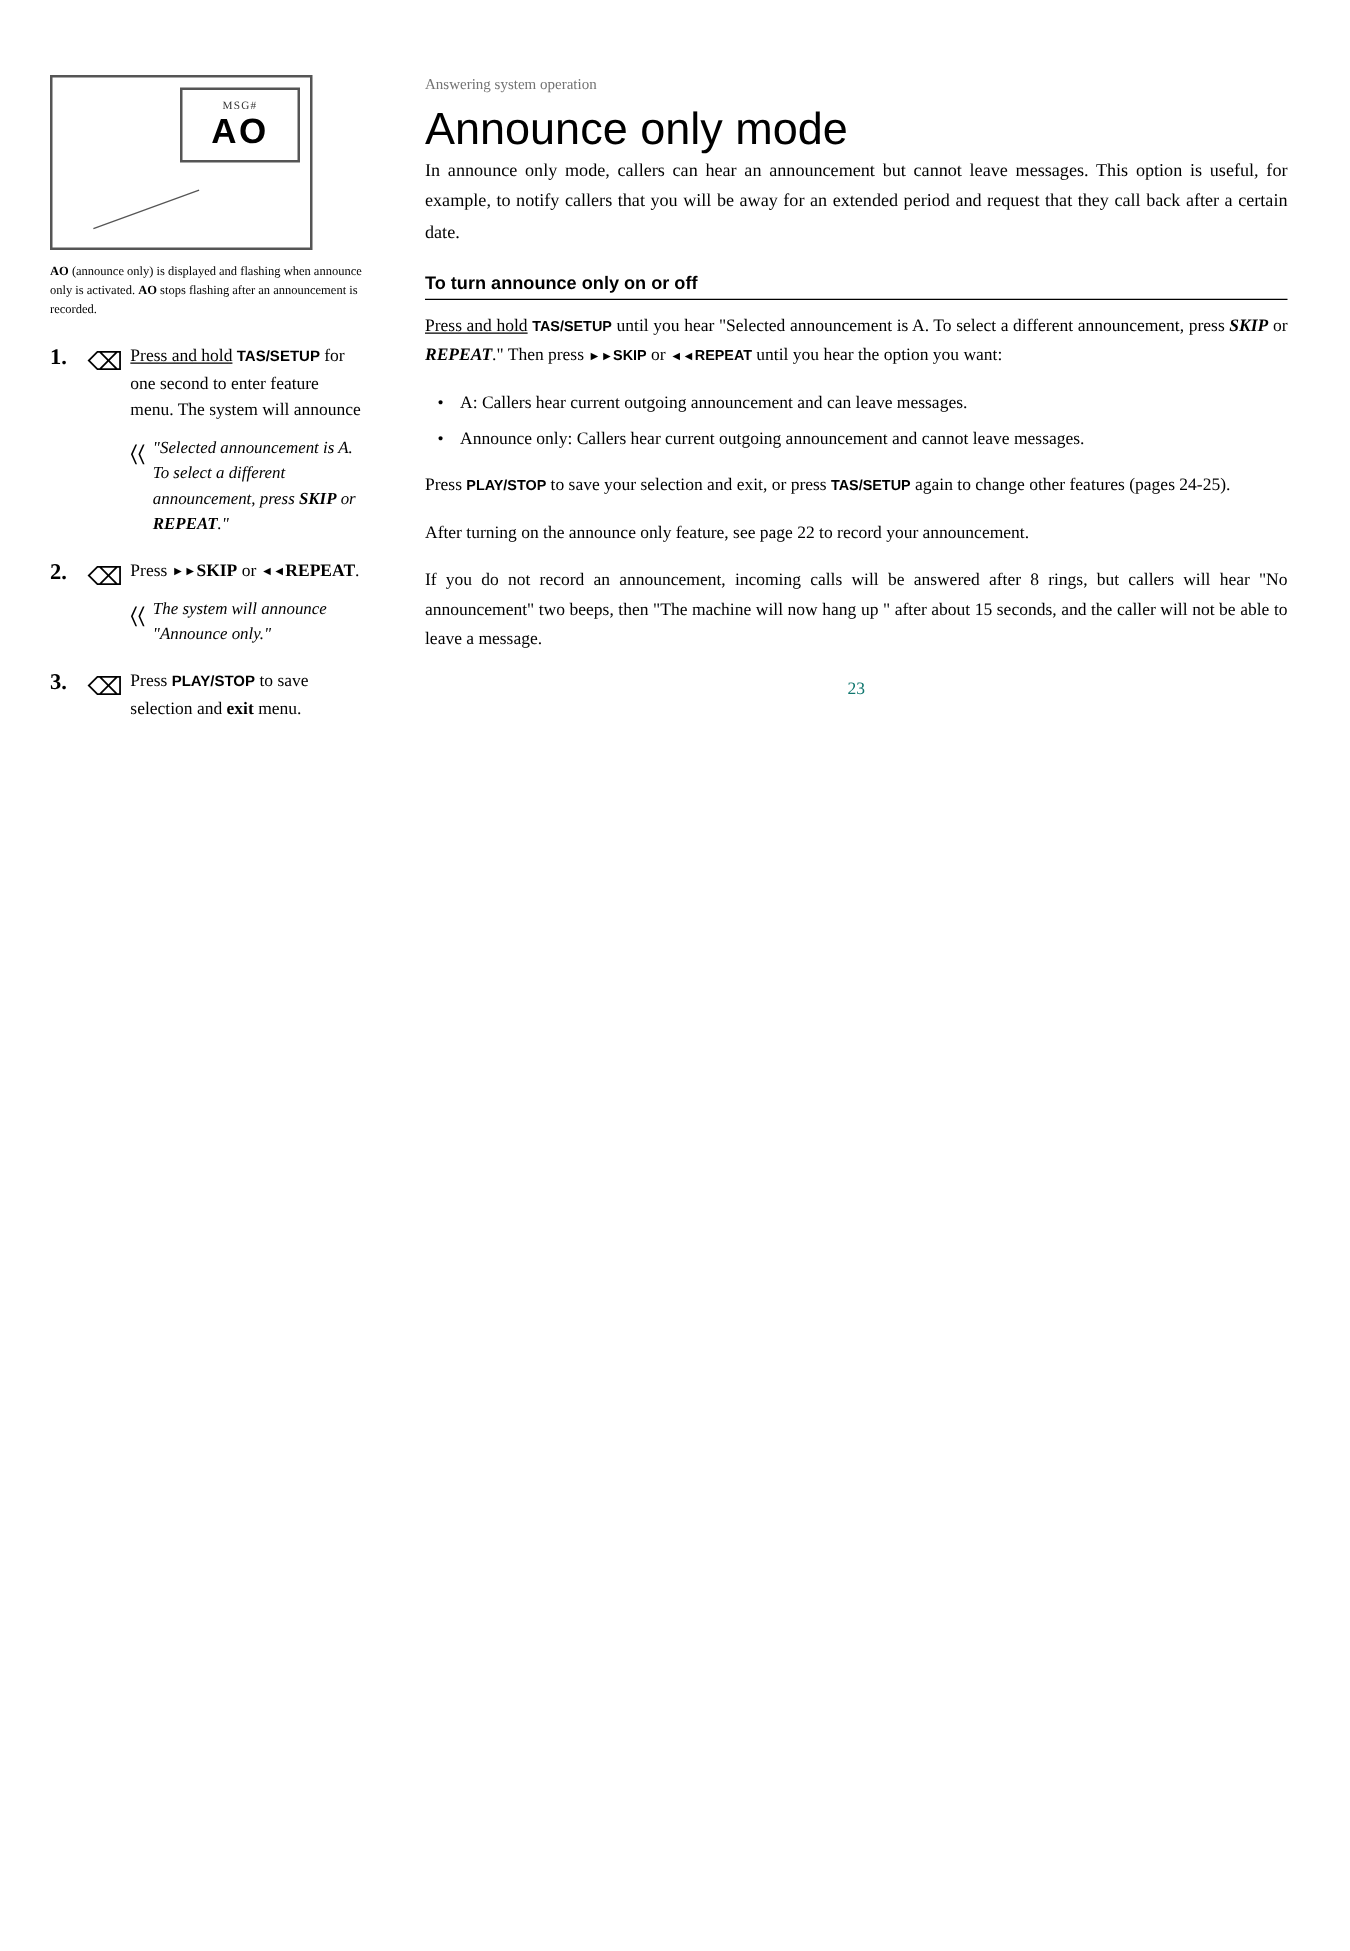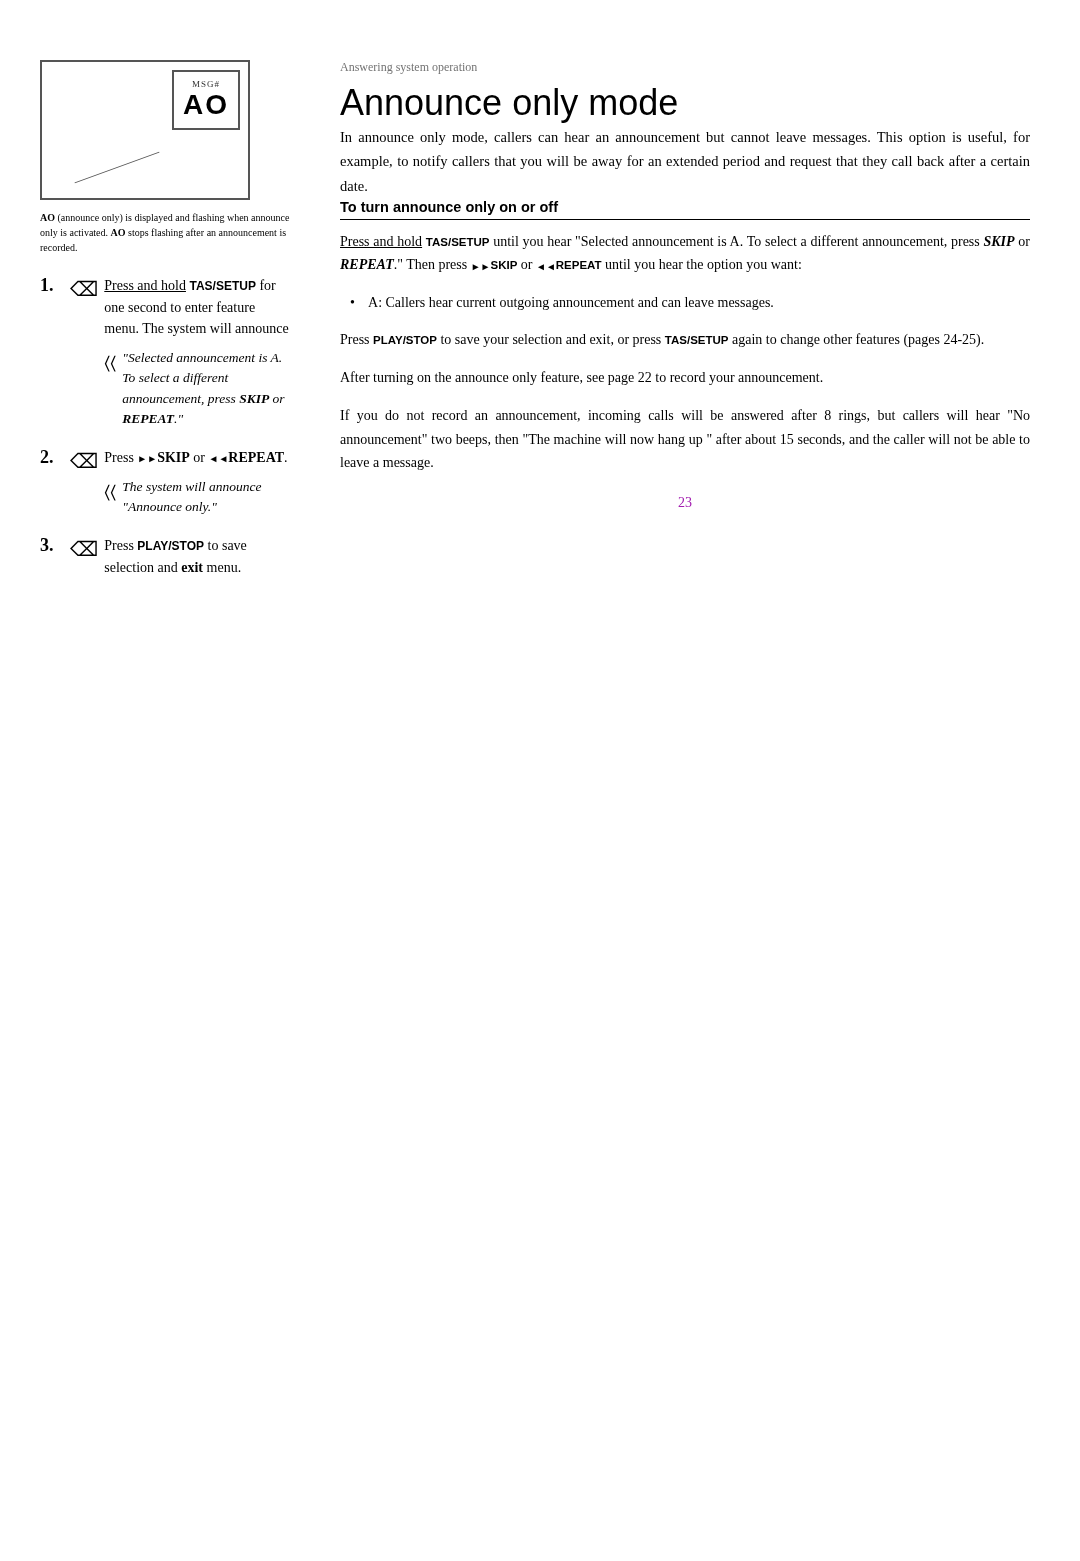--- a/index.html
+++ b/index.html
@@ -41,21 +41,21 @@
       border: 2px solid #555;
       margin-bottom: 10px;
       position: relative;
       display: flex;
       align-items: flex-start;
       justify-content: flex-end;
       padding: 8px;
     }
 
     .device-screen {
-      width: 68px;
+      width: 96px;
       height: 60px;
       border: 2px solid #555;
       display: flex;
       flex-direction: column;
       align-items: center;
       justify-content: center;
     }
 
     .device-screen .msg-label {
       font-size: 9px;
@@ -176,20 +176,21 @@
       font-weight: normal;
       font-family: Arial, Helvetica, sans-serif;
       margin-bottom: 2px;
       line-height: 1.1;
     }
 
     .intro-text {
       font-size: 14.5px;
       line-height: 1.7;
       text-align: justify;
+      margin-bottom: 20px;
     }
 
     .subsection-title {
       font-size: 14.5px;
       font-weight: bold;
       border-bottom: 1px solid #000;
       padding-bottom: 4px;
       margin-bottom: 10px;
       font-family: Liberation Sans, sans-serif;
     }
@@ -241,21 +242,21 @@
       content: "•";
       position: absolute;
       left: 0;
     }
 
     
     .page-number {
       text-align: center;
       font-size: 14px;
       margin-top: 20px;
-      color: #a21caf;
+      color: #0f766e;
     }
 
     .double-arrow-right {
       display: inline-block;
       font-size: 10px;
       vertical-align: middle;
     }
     .double-arrow-left {
       display: inline-block;
       font-size: 10px;
@@ -348,20 +349,23 @@
         until you hear "Selected announcement is A. To select a different announcement, press <em>SKIP</em> or <em>REPEAT</em>." Then press
         <span class="double-arrow-right">►►</span><span class="small-caps"><strong>SKIP</strong></span> or
         <span class="double-arrow-left">◄◄</span><span class="small-caps"><strong>REPEAT</strong></span>
         until you hear the option you want:
       </p>
 
       <ul class="bullet-list">
         <li>
           <span class="underline">A</span><span>: Callers hear current outgoing announcement and can leave messages.</span>
         </li>
+        <li>
+          <span class="underline">Announce only</span><span>: Callers hear current outgoing announcement and cannot leave messages.</span>
+        </li>
       </ul>
 
       <p class="body-text">
         Press <span class="small-caps"><strong>PLAY/STOP</strong></span> to save your selection and exit, or press <span class="small-caps"><strong>TAS/SETUP</strong></span> again to change other features (pages 24-25).
       </p>
     </div>
 
     <div class="subsection">
 
       <p class="body-text">After turning on the announce only feature, see page 22 to record your announcement.</p>

